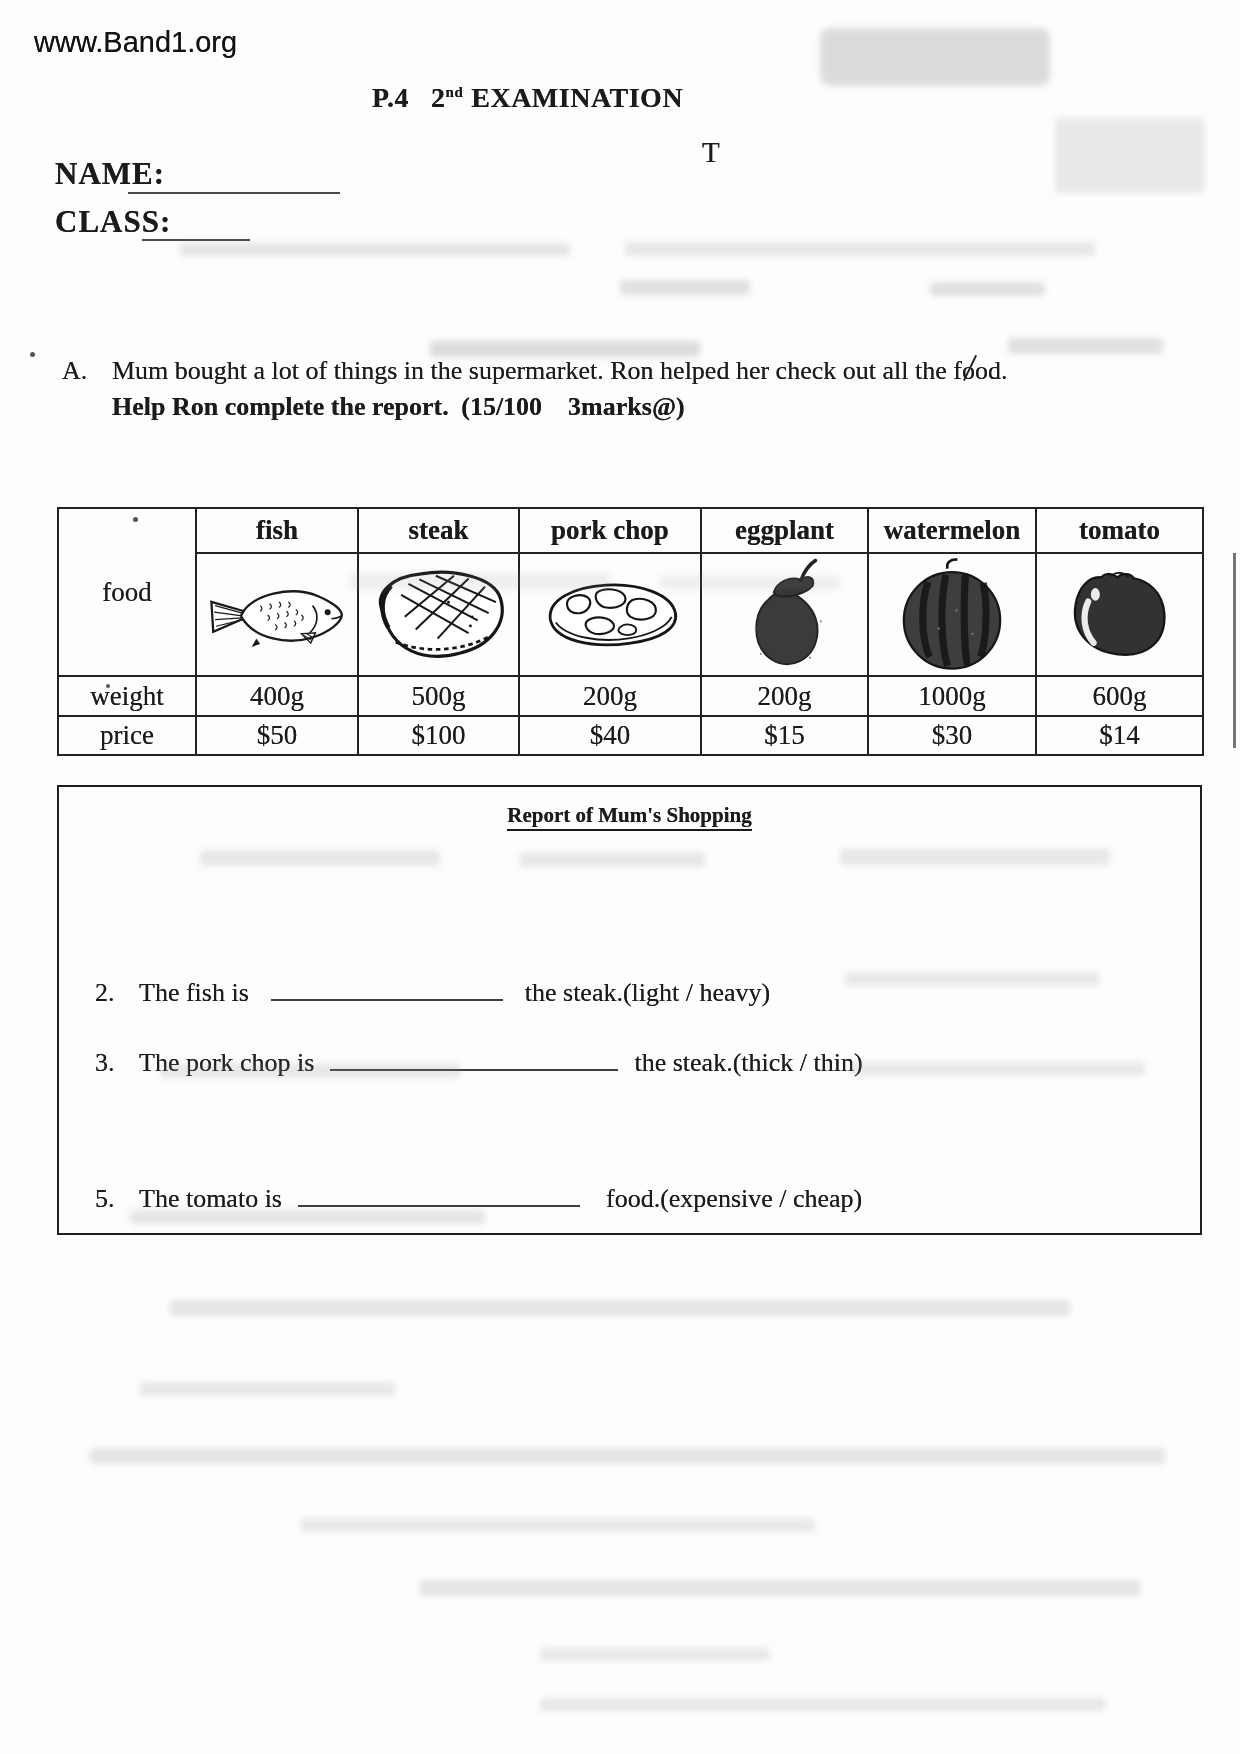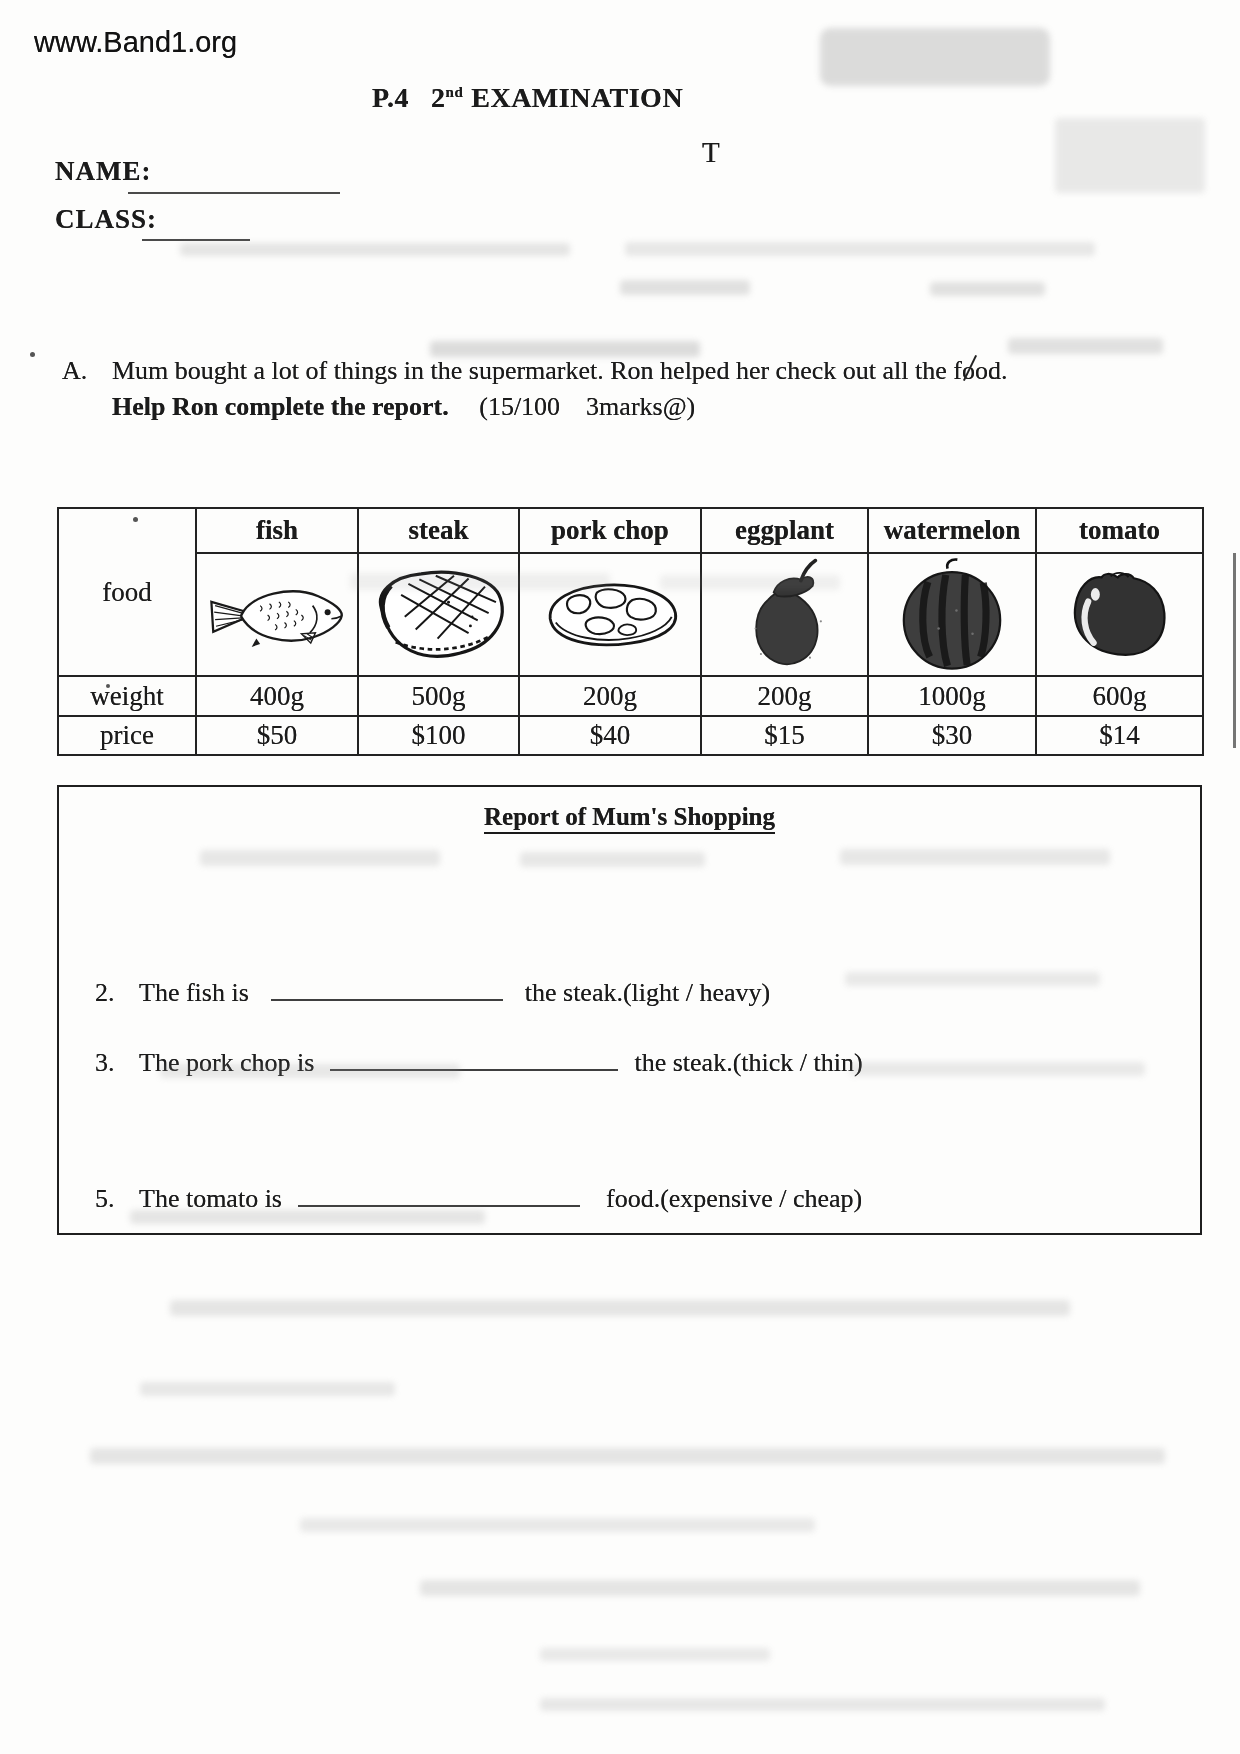--- a/index.html
+++ b/index.html
@@ -9,21 +9,21 @@
     margin:0 auto;
   }
   .abs{position:absolute;}
   .inked{text-shadow:0 0 .6px rgba(10,10,10,.75);}
   .watermark{font-family:"Liberation Sans", sans-serif;font-size:29px;color:#121212;}
   .exam-title{font-size:28px;font-weight:600;letter-spacing:.5px;white-space:nowrap;}
   .exam-title .grade{margin-right:22px;}
   .exam-title sup{font-size:15px;font-weight:700;}
   .exam-title .word{margin-left:8px;}
   .corner-letter{font-size:29px;}
-  .id-label{font-size:27px;font-weight:600;letter-spacing:1px;}
+  .id-label{font-size:31px;font-weight:600;letter-spacing:1px;}
   .fill-line{border-bottom:2px solid #4a4a4a;}
   .secA{font-size:26px;white-space:nowrap;}
   .secA .bold{font-weight:700;}
   .word-wrap{position:relative;display:inline-block;}
   .slash-mark{position:absolute;width:2px;height:28px;background:#222;transform:rotate(26deg);}
   .slash-in-word{left:16px;top:-2px;}
 
   table.food-table{
     position:absolute;left:57px;top:507px;width:1145px;
     border-collapse:collapse;table-layout:fixed;
@@ -40,21 +40,21 @@
   td.side-label{text-align:left;padding-left:9px;font-weight:500;}
   td.food-label{text-align:center;font-weight:500;}
   .cell-art{display:block;margin:0 auto;}
 
   .report-box{
     position:absolute;left:57px;top:785px;width:1141px;height:446px;
     border:2.5px solid #1f1f1f;background:transparent;
   }
   .report-title{
     position:absolute;left:0;right:0;top:16px;text-align:center;
-    font-size:25px;font-weight:600;
+    font-size:21px;font-weight:600;
   }
   .report-title .u{border-bottom:2.5px solid #1a1a1a;padding-bottom:2px;}
   .question{position:absolute;left:36px;font-size:26px;white-space:nowrap;}
   .qnum{display:inline-block;width:44px;}
   .blank{display:inline-block;border-bottom:2px solid #3f3f3f;height:30px;}
 
   .smudge{position:absolute;background:#8f8f8f;filter:blur(3px);border-radius:4px;}
   .edge-mark{position:absolute;background:#3a3a3a;}
   .dot-mark{position:absolute;background:#555;border-radius:50%;}
 </style>
@@ -77,21 +77,21 @@
   <div class="abs id-label inked" style="left:55px;top:204px;">CLASS:</div>
   <div class="abs fill-line" style="left:142px;top:210px;width:108px;height:29px;"></div>
 
   <div class="abs secA inked" style="left:62px;top:356px;">A.</div>
   <div class="abs secA inked" style="left:112px;top:356px;">
     <span>Mum bought a lot of things in the supermarket. Ron helped her check out all the</span>
     <span class="word-wrap"><span>food.</span><span class="slash-mark slash-in-word"></span></span>
   </div>
   <div class="abs secA inked" style="left:112px;top:392px;">
     <span class="bold">Help Ron complete the report.</span>
-    <span style="margin-left:24px;">(15/100&nbsp;&nbsp;&nbsp;&nbsp;3marks@)</span>
+    <span style="margin-left:6px;font-weight:bold;">(15/100&nbsp;&nbsp;&nbsp;&nbsp;3marks@)</span>
   </div>
 
   <table class="food-table inked">
     <colgroup>
       <col style="width:138px">
         <col style="width:162px">
         <col style="width:161px">
         <col style="width:182px">
         <col style="width:167px">
         <col style="width:168px">

